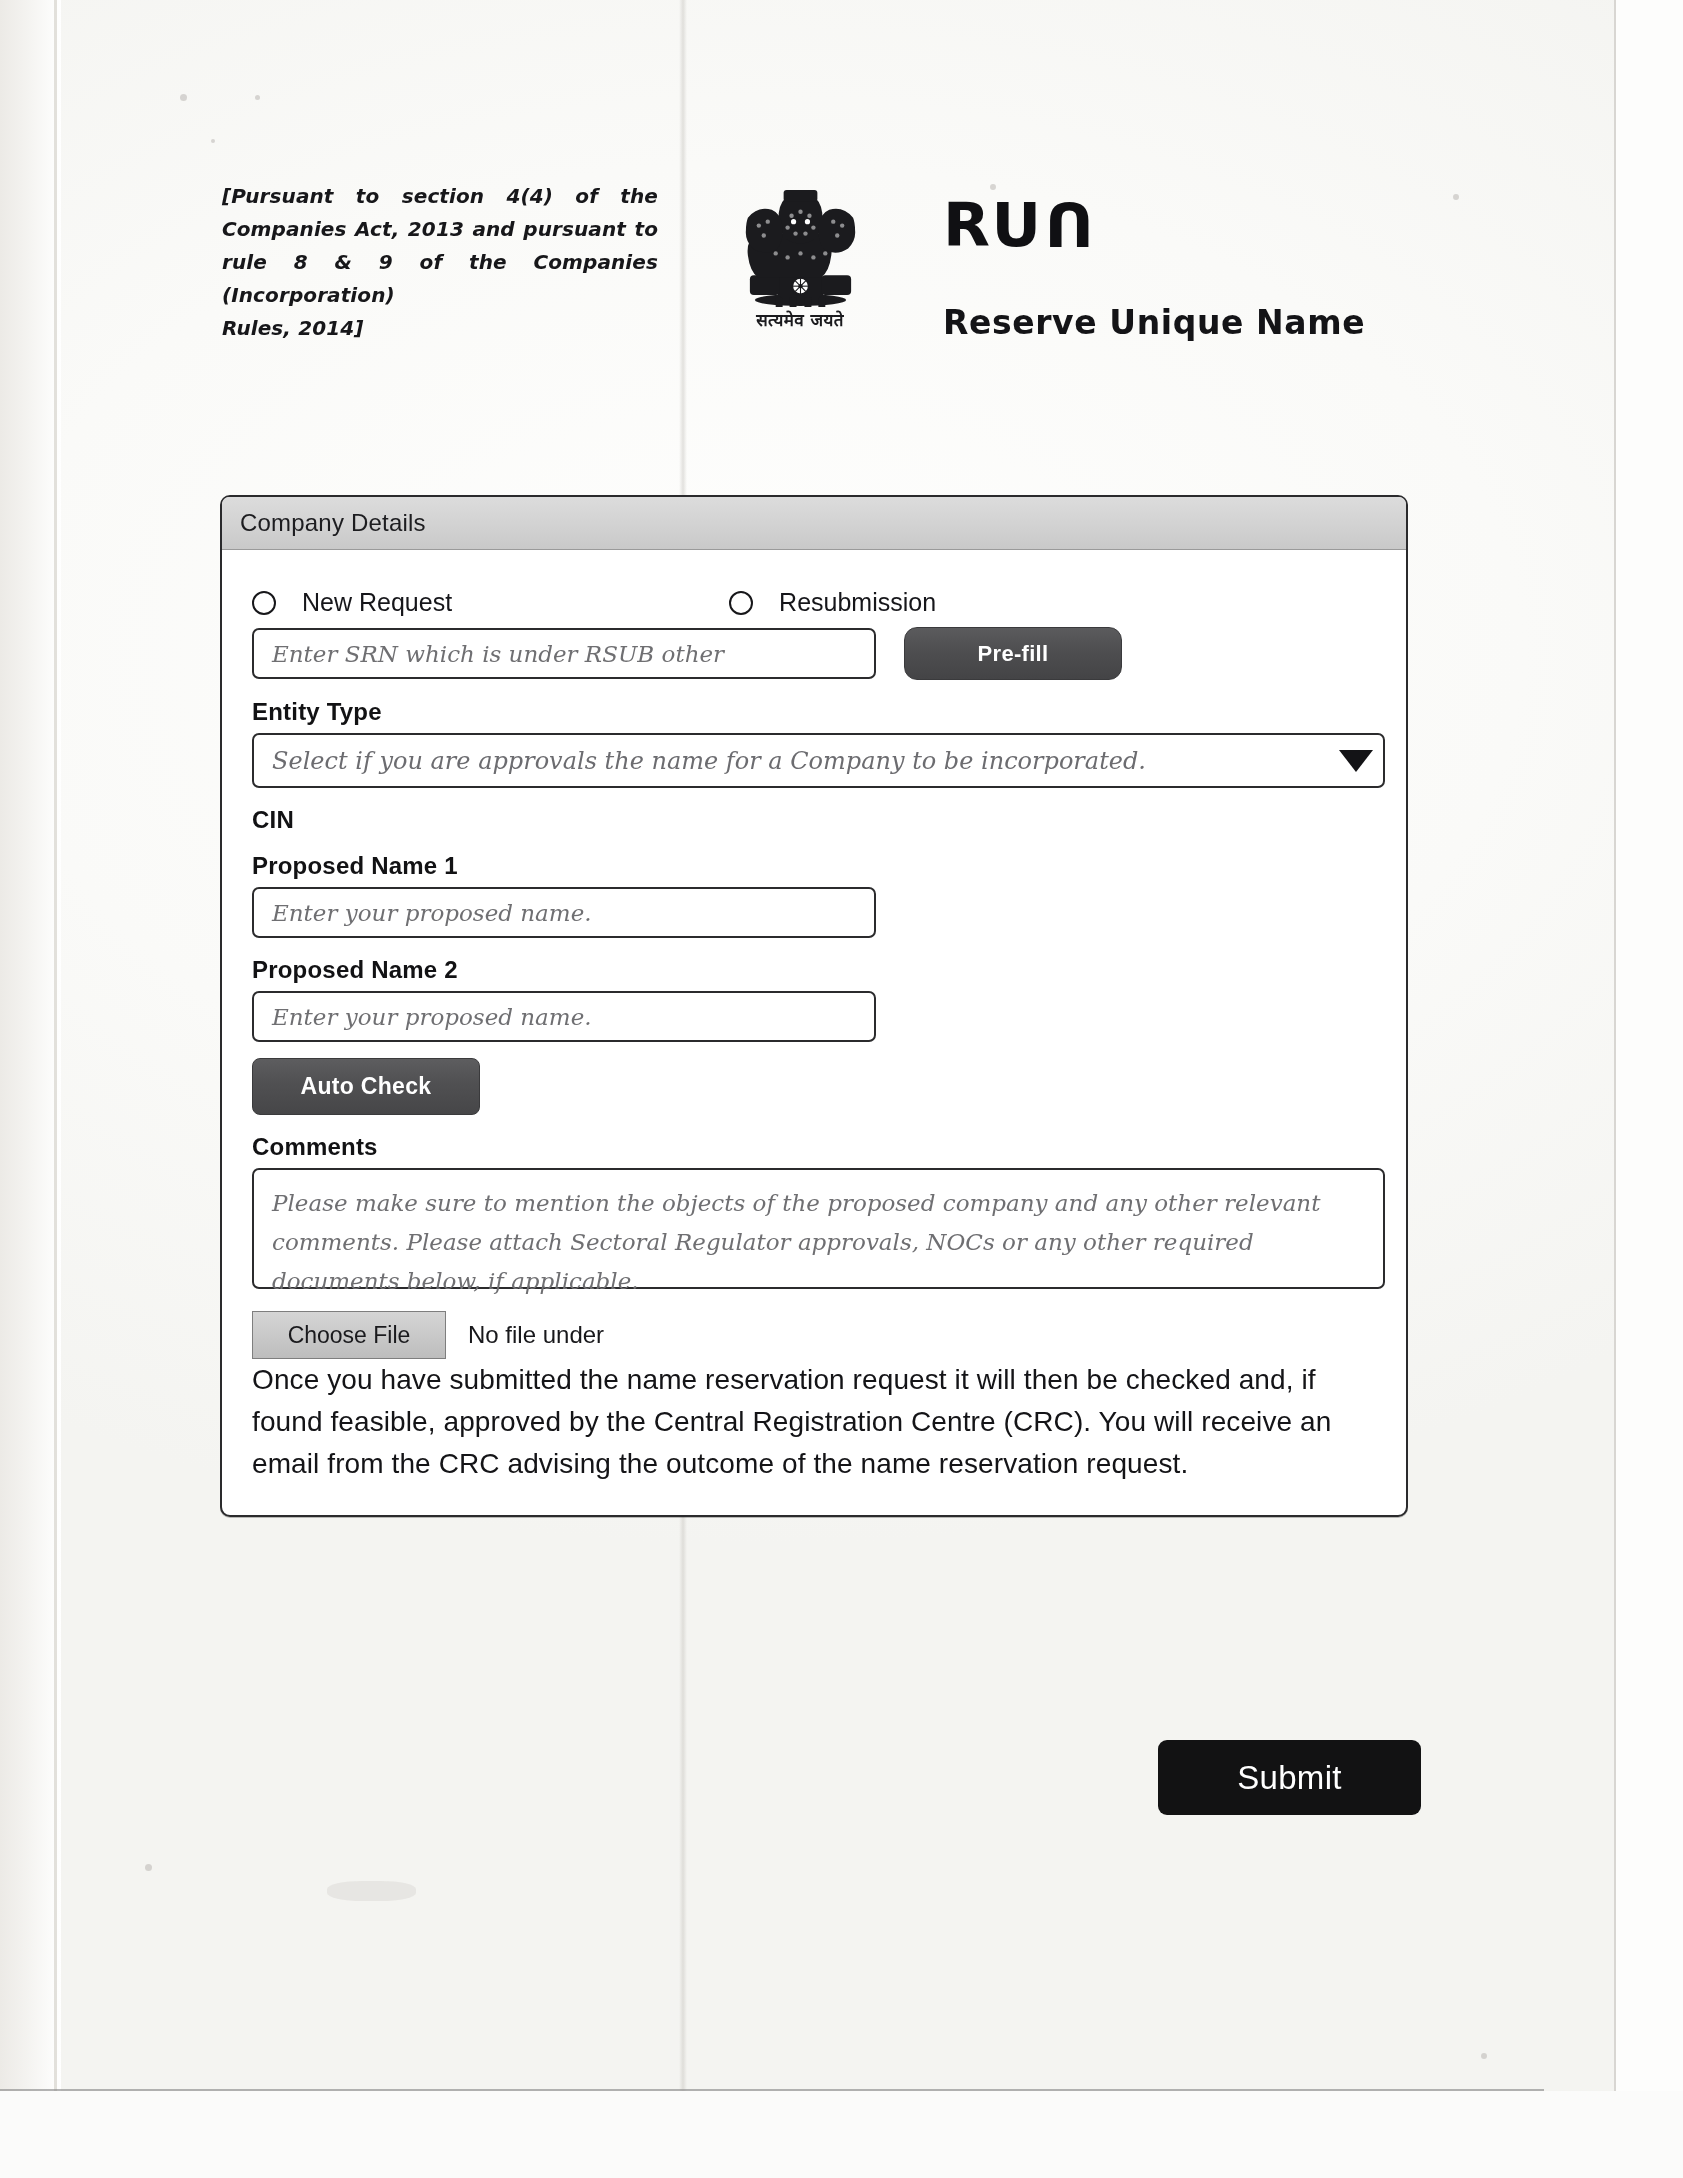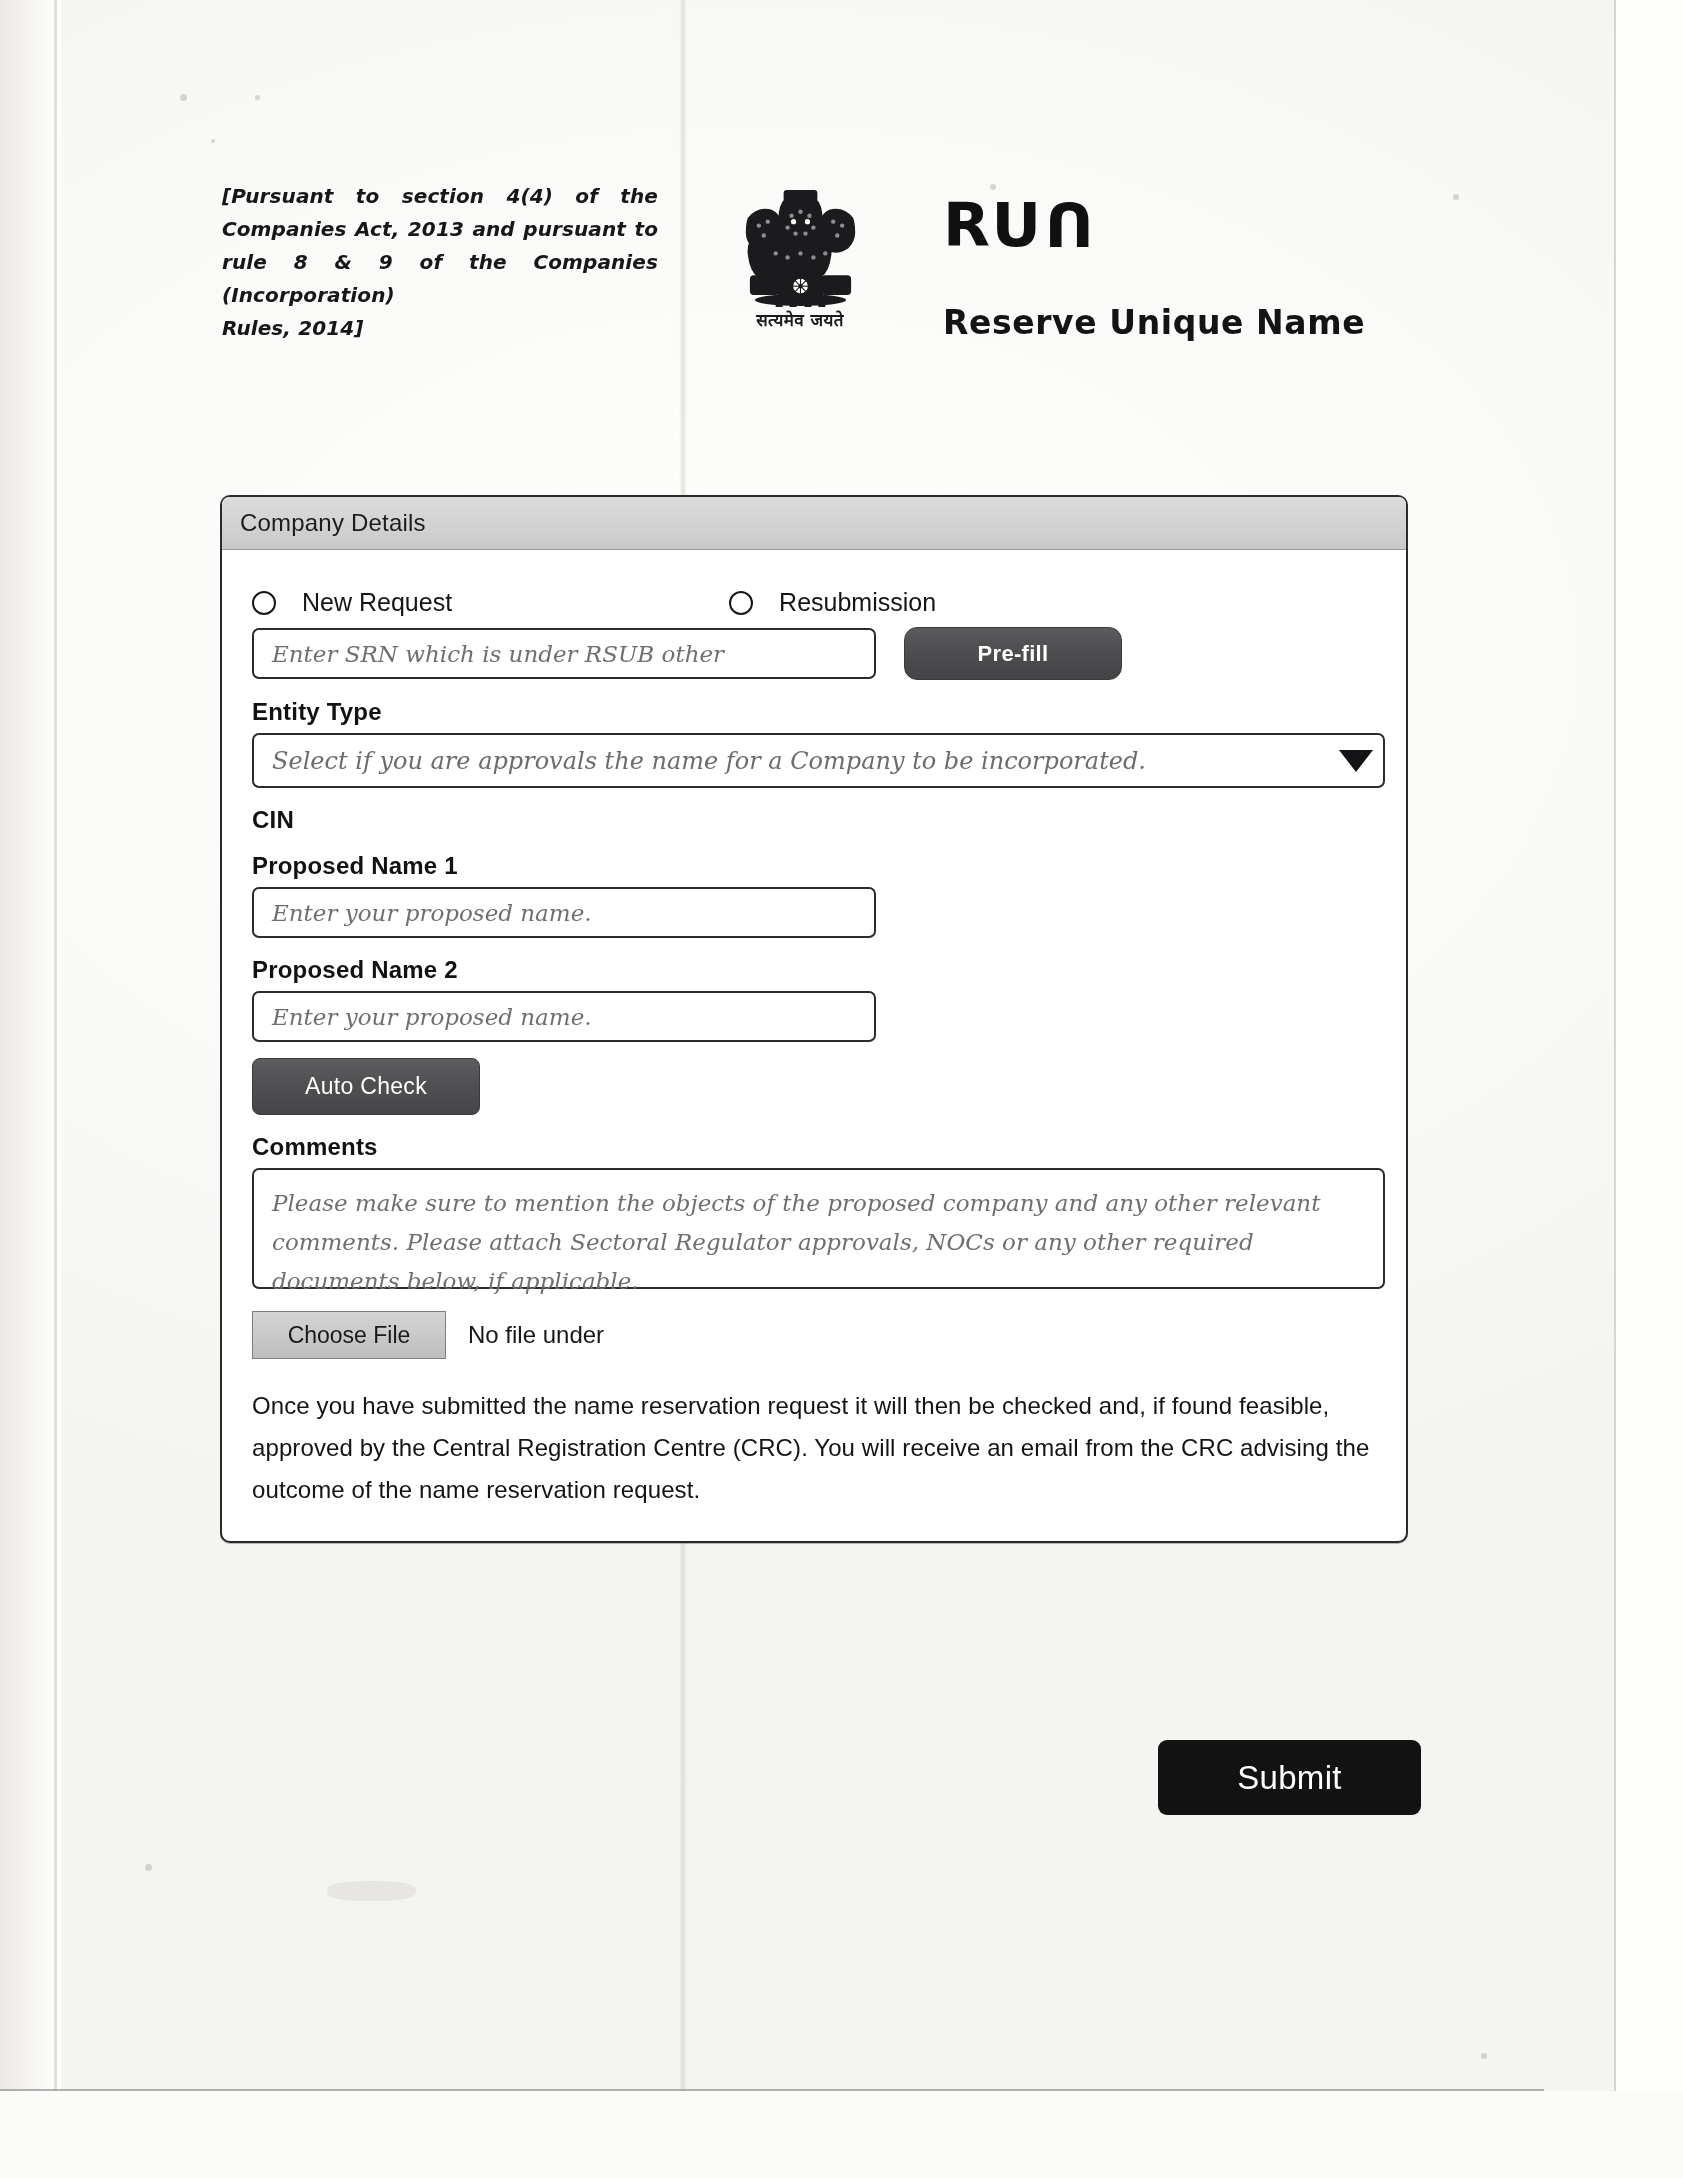--- a/index.html
+++ b/index.html
@@ -275,21 +275,21 @@
     margin-top: 16px;
     width: 226px; height: 55px;
     background: linear-gradient(to bottom, #5d5d5f 0%, #505052 45%, #464648 100%);
     border: 1px solid #3a3a3c;
     border-radius: 8px;
     display: flex;
     align-items: center;
     justify-content: center;
     color: #ffffff;
     font-size: 23px;
-    font-weight: normal;
+    font-weight: bold;
     letter-spacing: 0.3px;
   }
 
   .textarea-input {
     border: 2px solid #2b2b2d;
     border-radius: 7px;
     background: #ffffff;
     width: 1133px;
     height: 121px;
     padding: 14px 0 0 18px;
@@ -317,23 +317,22 @@
     color: #1a1a1d;
     box-sizing: border-box;
   }
   .file-status {
     margin-left: 22px;
     font-size: 24px;
     color: #18181b;
   }
 
   #info-paragraph {
-    margin-top: 26px;
     width: 1119px;
-    font-size: 24px;
+    font-size: 28px;
     line-height: 42px;
     color: #141417;
     letter-spacing: 0.1px;
   }
 
   
   #submit-button {
     position: absolute;
     left: 1158px; top: 1740px;
     width: 263px; height: 75px;

